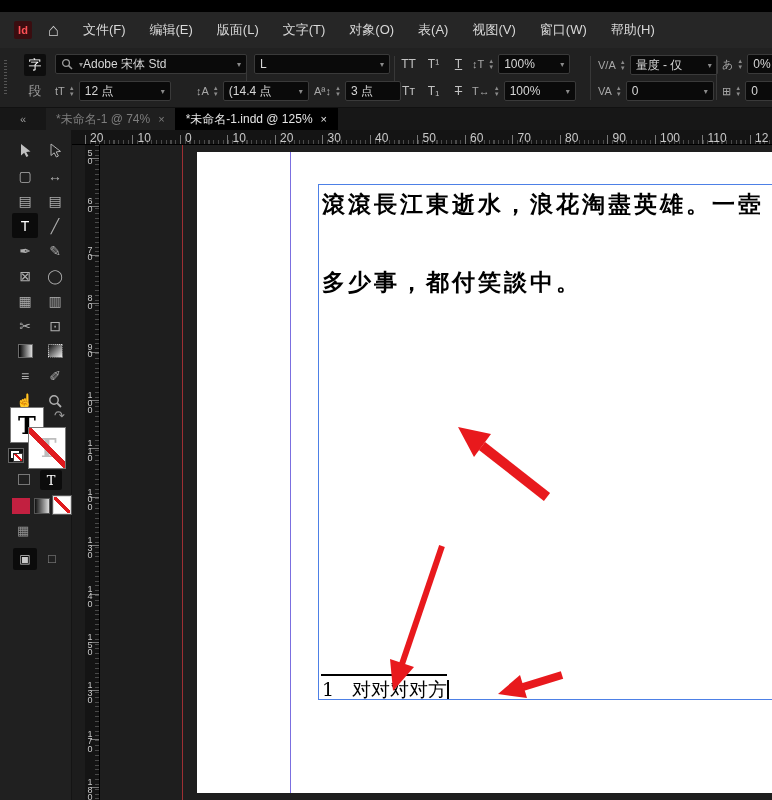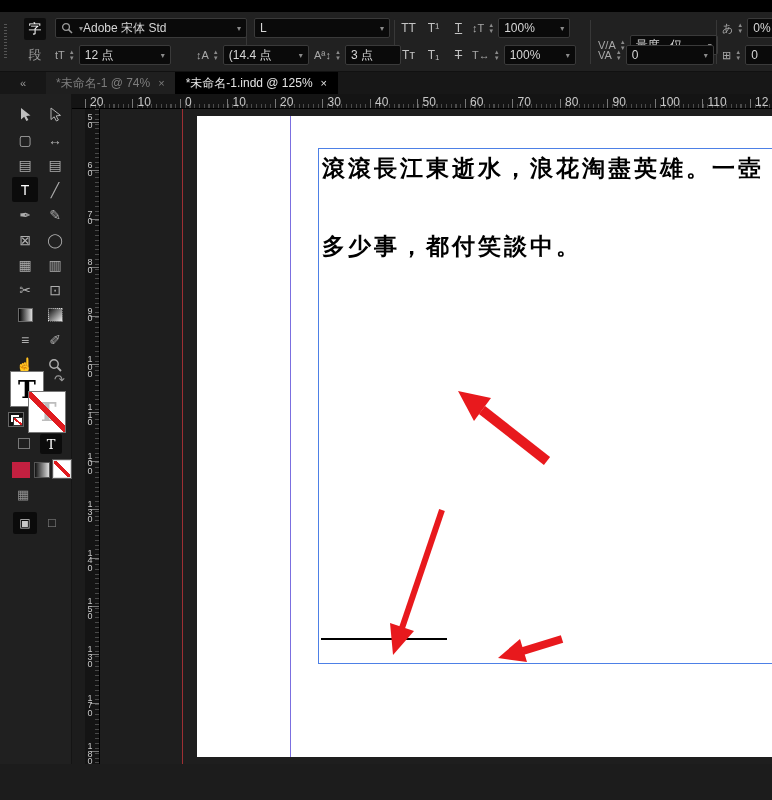--- a/index.html
+++ b/index.html
@@ -139,20 +139,35 @@
   .caret { display:inline-block; width:2px; height:19px; background:#000; vertical-align:-3px; }
   .arrows { position:absolute; left:0; top:0; pointer-events:none; }
 </style>
 </head>
 <body>
 
 <div class="screen">
 
   <div class="titlebar-strip"></div>
 
+  <div class="menubar">
+    <span class="id-logo">Id</span>
+    <span class="home-ic">⌂</span>
+    <nav class="menus" id="menus">
+        <span class="menu-item">文件(F)</span>
+        <span class="menu-item">编辑(E)</span>
+        <span class="menu-item">版面(L)</span>
+        <span class="menu-item">文字(T)</span>
+        <span class="menu-item">对象(O)</span>
+        <span class="menu-item">表(A)</span>
+        <span class="menu-item">视图(V)</span>
+        <span class="menu-item">窗口(W)</span>
+        <span class="menu-item">帮助(H)</span>
+      </nav>
+  </div>
 
   <div class="cpanel">
     <div class="drag-handle"></div>
     <div class="mode-btn sel" style="top:6px">字</div>
     <div class="mode-btn" style="top:32px">段</div>
 
     <div class="fld" style="left:55px; top:5px">
       <span class="fbox" style="width:192px">
         <svg width="12" height="12" viewBox="0 0 12 12">
             <circle cx="5" cy="5" r="3.4" fill="none" stroke="#9a9a9a" stroke-width="1.3"></circle>
@@ -181,21 +196,21 @@
       <span class="stp">
           <i>▲</i>
           <i>▼</i>
         </span>
       <span class="fbox" style="width:72px">
         <span class="val">100%</span>
         <span class="dd">▾</span>
       </span>
     </div>
     <div class="vsep" style="left:590px"></div>
-    <div class="fld" style="left:598px; top:22px">
+    <div class="fld" style="left:598px; top:6px">
       <span class="ficon">V/A</span>
       <span class="stp">
           <i>▲</i>
           <i>▼</i>
         </span>
       <span class="fbox" style="width:88px">
         <span class="val">量度 - 仅</span>
         <span class="dd">▾</span>
       </span>
     </div>
@@ -396,20 +411,23 @@
 
       <div class="canvas">
         <div class="page"></div>
         <div class="bleed-guide"></div>
         <div class="margin-guide"></div>
 
         <div class="text-frame">
           <div class="docline l2"><span>多少事，都付笑談中。</span></div>
           <div class="docline l1"><span>滾滾長江東逝水，浪花淘盡英雄。一壺</span></div>
           <div class="fn-sep"></div>
+          <div class="fn-line">
+            <span class="fn-num">1</span><span>对对对对方</span><span class="caret"></span>
+          </div>
         </div>
 
         <svg class="arrows" id="arrows" width="744" height="655" viewBox="0 0 744 655">
           <g>
             <line x1="382" y1="301" x2="447" y2="352" stroke-width="10" stroke="#e8191d"></line>
             <polygon points="358,282 391,289 374,312" fill="#e8191d"></polygon>
           </g>
           <g>
             <line x1="302" y1="519" x2="342" y2="401" stroke-width="6" stroke="#e8191d"></line>
             <polygon points="293,546 290,514 314,522" fill="#e8191d"></polygon>

